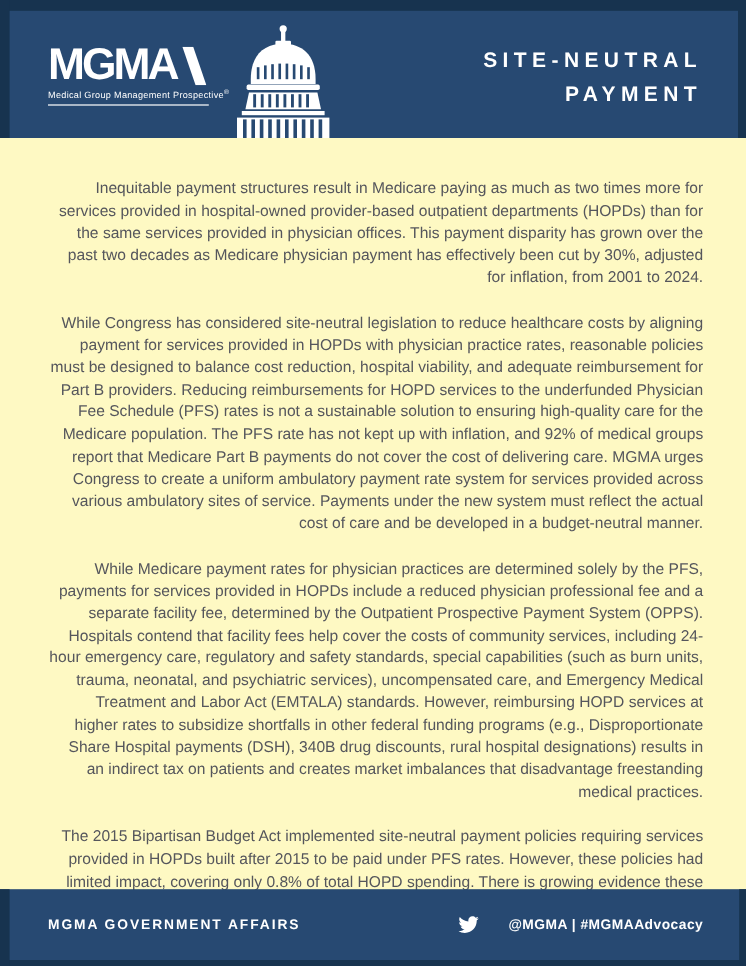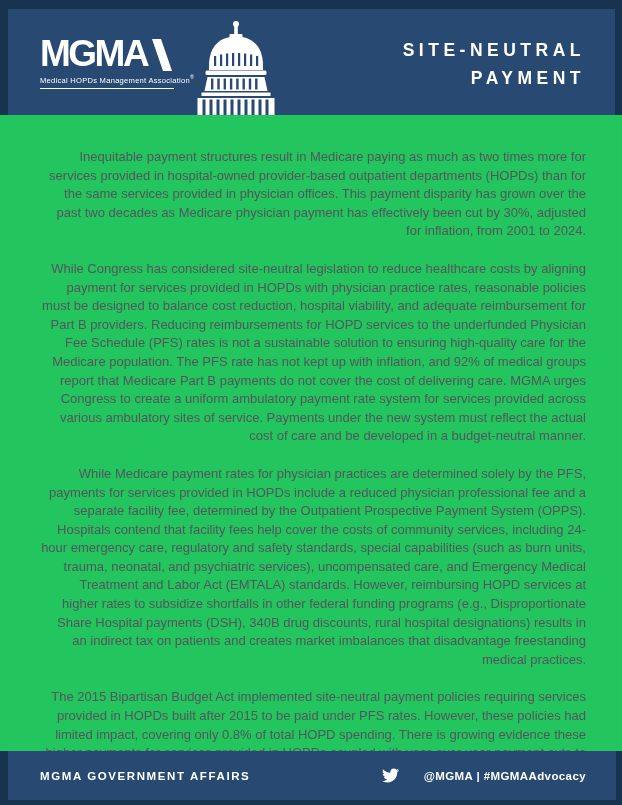--- a/index.html
+++ b/index.html
@@ -1,18 +1,18 @@
 <!DOCTYPE html>
 <html><head>
 <meta charset="utf-8">
 <style>
   html,body{margin:0;padding:0;background:#e8e8e8;}
   .page{
     position:relative;width:622px;height:805px;margin:0 auto;
-    background:#22c55e;overflow:hidden;
+    background:#fef9c3;overflow:hidden;
     font-family:"Liberation Sans","DejaVu Sans",sans-serif;
   }
   
   .header{
     position:absolute;top:0;left:0;width:622px;height:115px;
     background:#274972;box-sizing:border-box;
     border-top:9px solid #17334f;border-left:8px solid #17334f;border-right:7px solid #17334f;
   }
   .logo{position:absolute;left:32px;top:28px;width:140px;color:#ffffff;}
   .logo-row{display:flex;align-items:flex-start;}
@@ -42,21 +42,21 @@
     padding:33px 36px 0 40px;box-sizing:border-box;
     color:#55565c;font-size:13px;line-height:18.6px;
   }
   .content p{margin:0 0 19px 0;text-align:right;}
   .section-heading{
     color:#1e3c64;font-size:15px;font-weight:800;letter-spacing:0.3px;
     margin:23px 0 7px 0;
   }
   
   .footer{
-    position:absolute;left:0;bottom:0;width:622px;height:54px;
+    position:absolute;left:0;bottom:0;width:622px;height:64px;
     background:#274972;box-sizing:border-box;
     border-left:8px solid #17334f;border-right:6px solid #17334f;border-bottom:5px solid #17334f;
     display:flex;align-items:center;justify-content:space-between;
     color:#ffffff;
   }
   .footer-left{
     margin-left:32px;font-size:11.5px;font-weight:800;letter-spacing:1.6px;
   }
   .footer-right{
     margin-right:30px;display:flex;align-items:center;gap:25px;
@@ -70,21 +70,21 @@
 
   <div class="header">
 
     <div class="logo">
       <div class="logo-row">
         <span class="logo-word">MGMA</span>
         <svg class="logo-slash" width="22" height="32" viewBox="0 0 22 32">
           <polygon points="2,0 11,0 22,32 13,32" fill="#ffffff"></polygon>
         </svg>
       </div>
-      <div class="logo-tagline"><span>Medical HOPDs Management Association</span><span class="logo-reg">®</span></div>
+      <div class="logo-tagline"><span>Medical Group Management Prospective</span><span class="logo-reg">®</span></div>
     </div>
 
     <svg class="capitol" width="90" height="95" viewBox="0 0 90 95" fill="#ffffff">
 
       <circle cx="45" cy="4" r="3"></circle>
       <rect x="43.2" y="6" width="3.6" height="9"></rect>
       <rect x="38.5" y="14" width="13" height="4" rx="1"></rect>
 
       <path d="M18,46 C18,25 30,16.5 45,16.5 C60,16.5 72,25 72,46 L72,50 L18,50 Z"></path>
 

